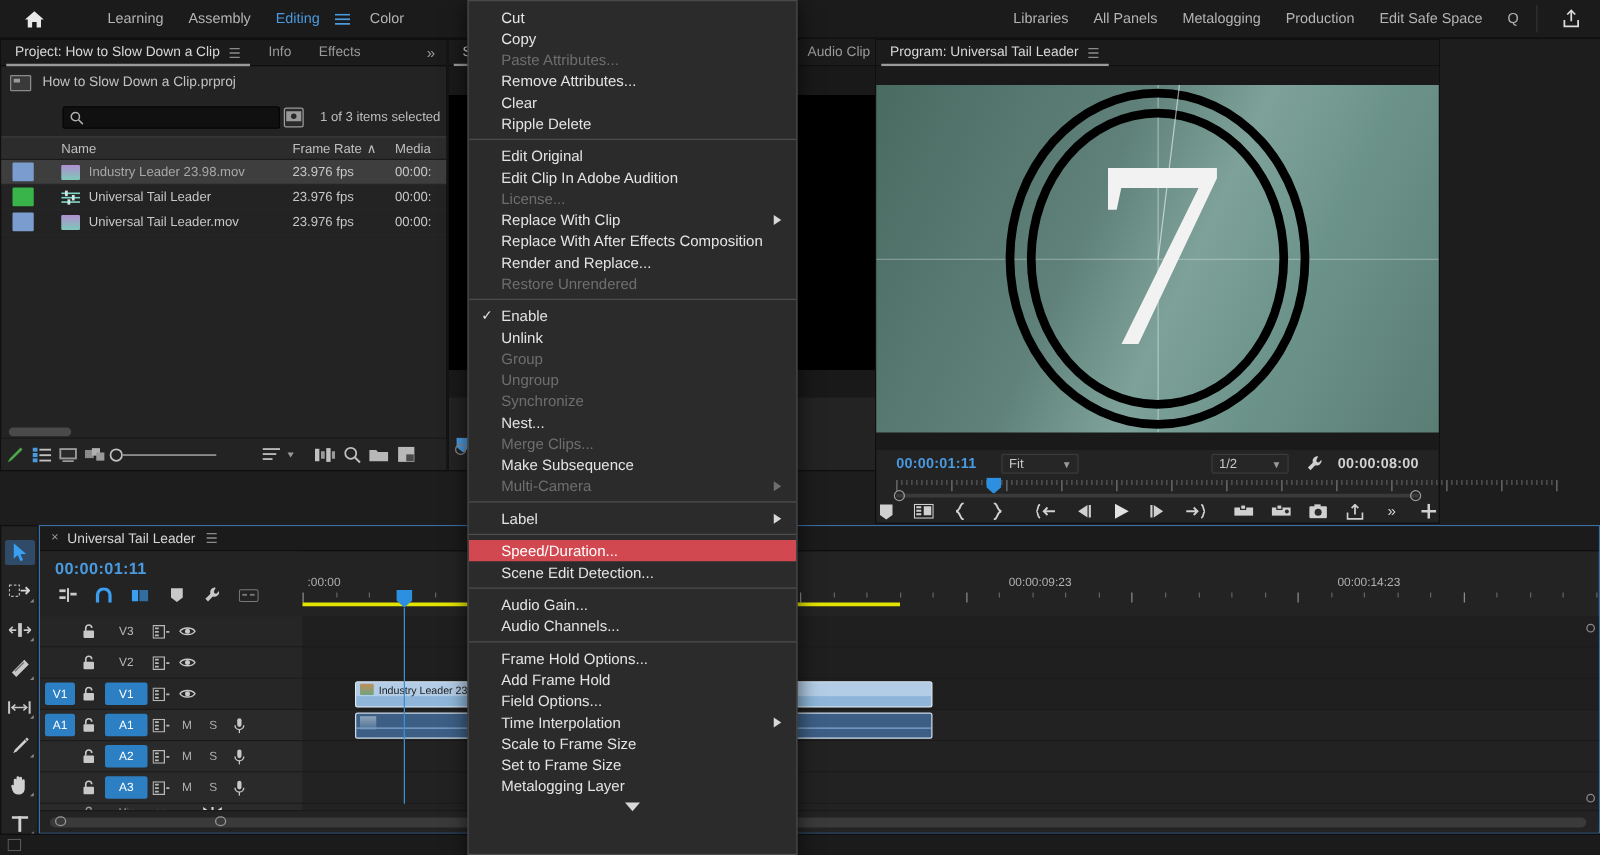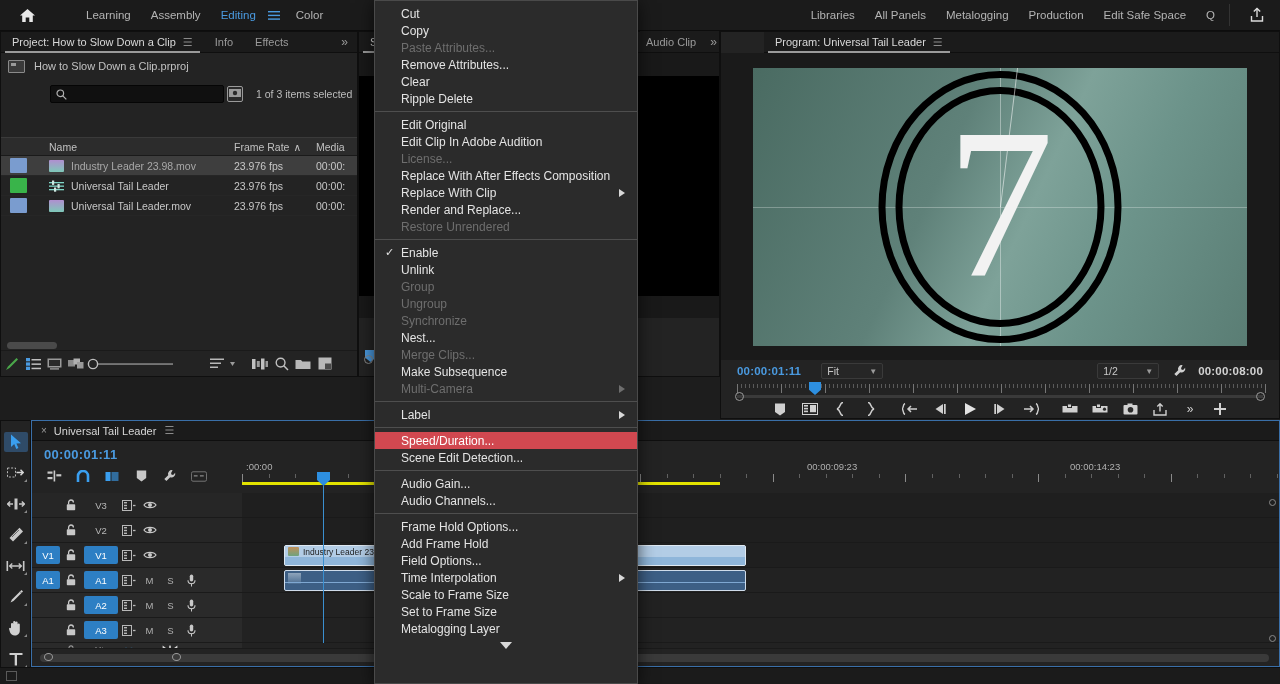--- a/index.html
+++ b/index.html
@@ -77,21 +77,21 @@
   .proj-filter-ic {
     width: 18px; height: 16px; border: 1px solid #9a9a9a; border-radius: 2px;
     position: relative; background: #2a2a2a;
   }
   .proj-sel-text { font-size: 10.5px; color: #bdbdbd; margin-left: 10px; white-space: nowrap; }
 
   .bin-table { width: 100%; }
   .bin-head {
     height: 19px; background: #2c2c2c; display: flex; align-items: center;
     border-top: 1px solid #3a3a3a; border-bottom: 1px solid #1a1a1a;
-    font-size: 10.5px; color: #c0c0c0; margin-top: 28px;
+    font-size: 10.5px; color: #c0c0c0;
   }
   .bh-swatch { width: 48px; }
   .bh-name { width: 185px; }
   .bh-fr { width: 82px; display: flex; align-items: center; gap: 4px; }
   .bh-media { flex: 1; }
   .bin-row {
     height: 20px; display: flex; align-items: center;
     font-size: 10.5px; color: #c7c7c7; border-bottom: 1px solid #262626;
   }
   .bin-row.selected { background: #3e3e3e; }
@@ -134,21 +134,21 @@
     position: absolute; left: 0; right: 0; bottom: 12px; height: 14px;
   }
   .src-playhead {
     position: absolute; left: 6px; top: 0; width: 11px; height: 12px;
     background: #4a9ae0; clip-path: polygon(0 0,100% 0,100% 62%,50% 100%,0 62%);
   }
   .src-inout { position: absolute; left: 5px; bottom: 0; width: 9px; height: 9px;
     border: 1px solid #8a8a8a; border-radius: 50%; }
 
   
-  #program-panel { left: 720px; top: 31px; width: 560px; height: 388px; padding-left: 43px; }
+  #program-panel { left: 700px; top: 31px; width: 452px; height: 388px; }
   .prog-stage {
     position: absolute; left: 0; right: 0; top: 21px; height: 307px;
     background: #1a1a1a; display: flex; align-items: center; justify-content: center;
   }
   .prog-video {
     width: 494px; height: 278px; position: relative; overflow: hidden;
     background: linear-gradient(115deg,#4a6b62 0%,#5f8179 38%,#7ea299 55%,#6c938a 72%,#5a7d74 100%);
   }
   .leader-ring {
     position: absolute; left: 50%; top: 50%; transform: translate(-50%,-50%);
@@ -1253,25 +1253,25 @@
     <div class="mi">Copy</div>
     <div class="mi disabled">Paste Attributes...</div>
     <div class="mi">Remove Attributes...</div>
     <div class="mi">Clear</div>
     <div class="mi">Ripple Delete</div>
     <div class="msep"></div>
 
     <div class="mi">Edit Original</div>
     <div class="mi">Edit Clip In Adobe Audition</div>
     <div class="mi disabled">License...</div>
-    <div class="mi">Replace With After Effects Composition</div>
     <div class="mi">
       <span>Replace With Clip</span>
       <span class="arrow"></span>
     </div>
+    <div class="mi">Replace With After Effects Composition</div>
     <div class="mi">Render and Replace...</div>
     <div class="mi disabled">Restore Unrendered</div>
     <div class="msep"></div>
 
     <div class="mi">
       <span class="chk">✓</span>
       <span>Enable</span>
     </div>
     <div class="mi">Unlink</div>
     <div class="mi disabled">Group</div>

